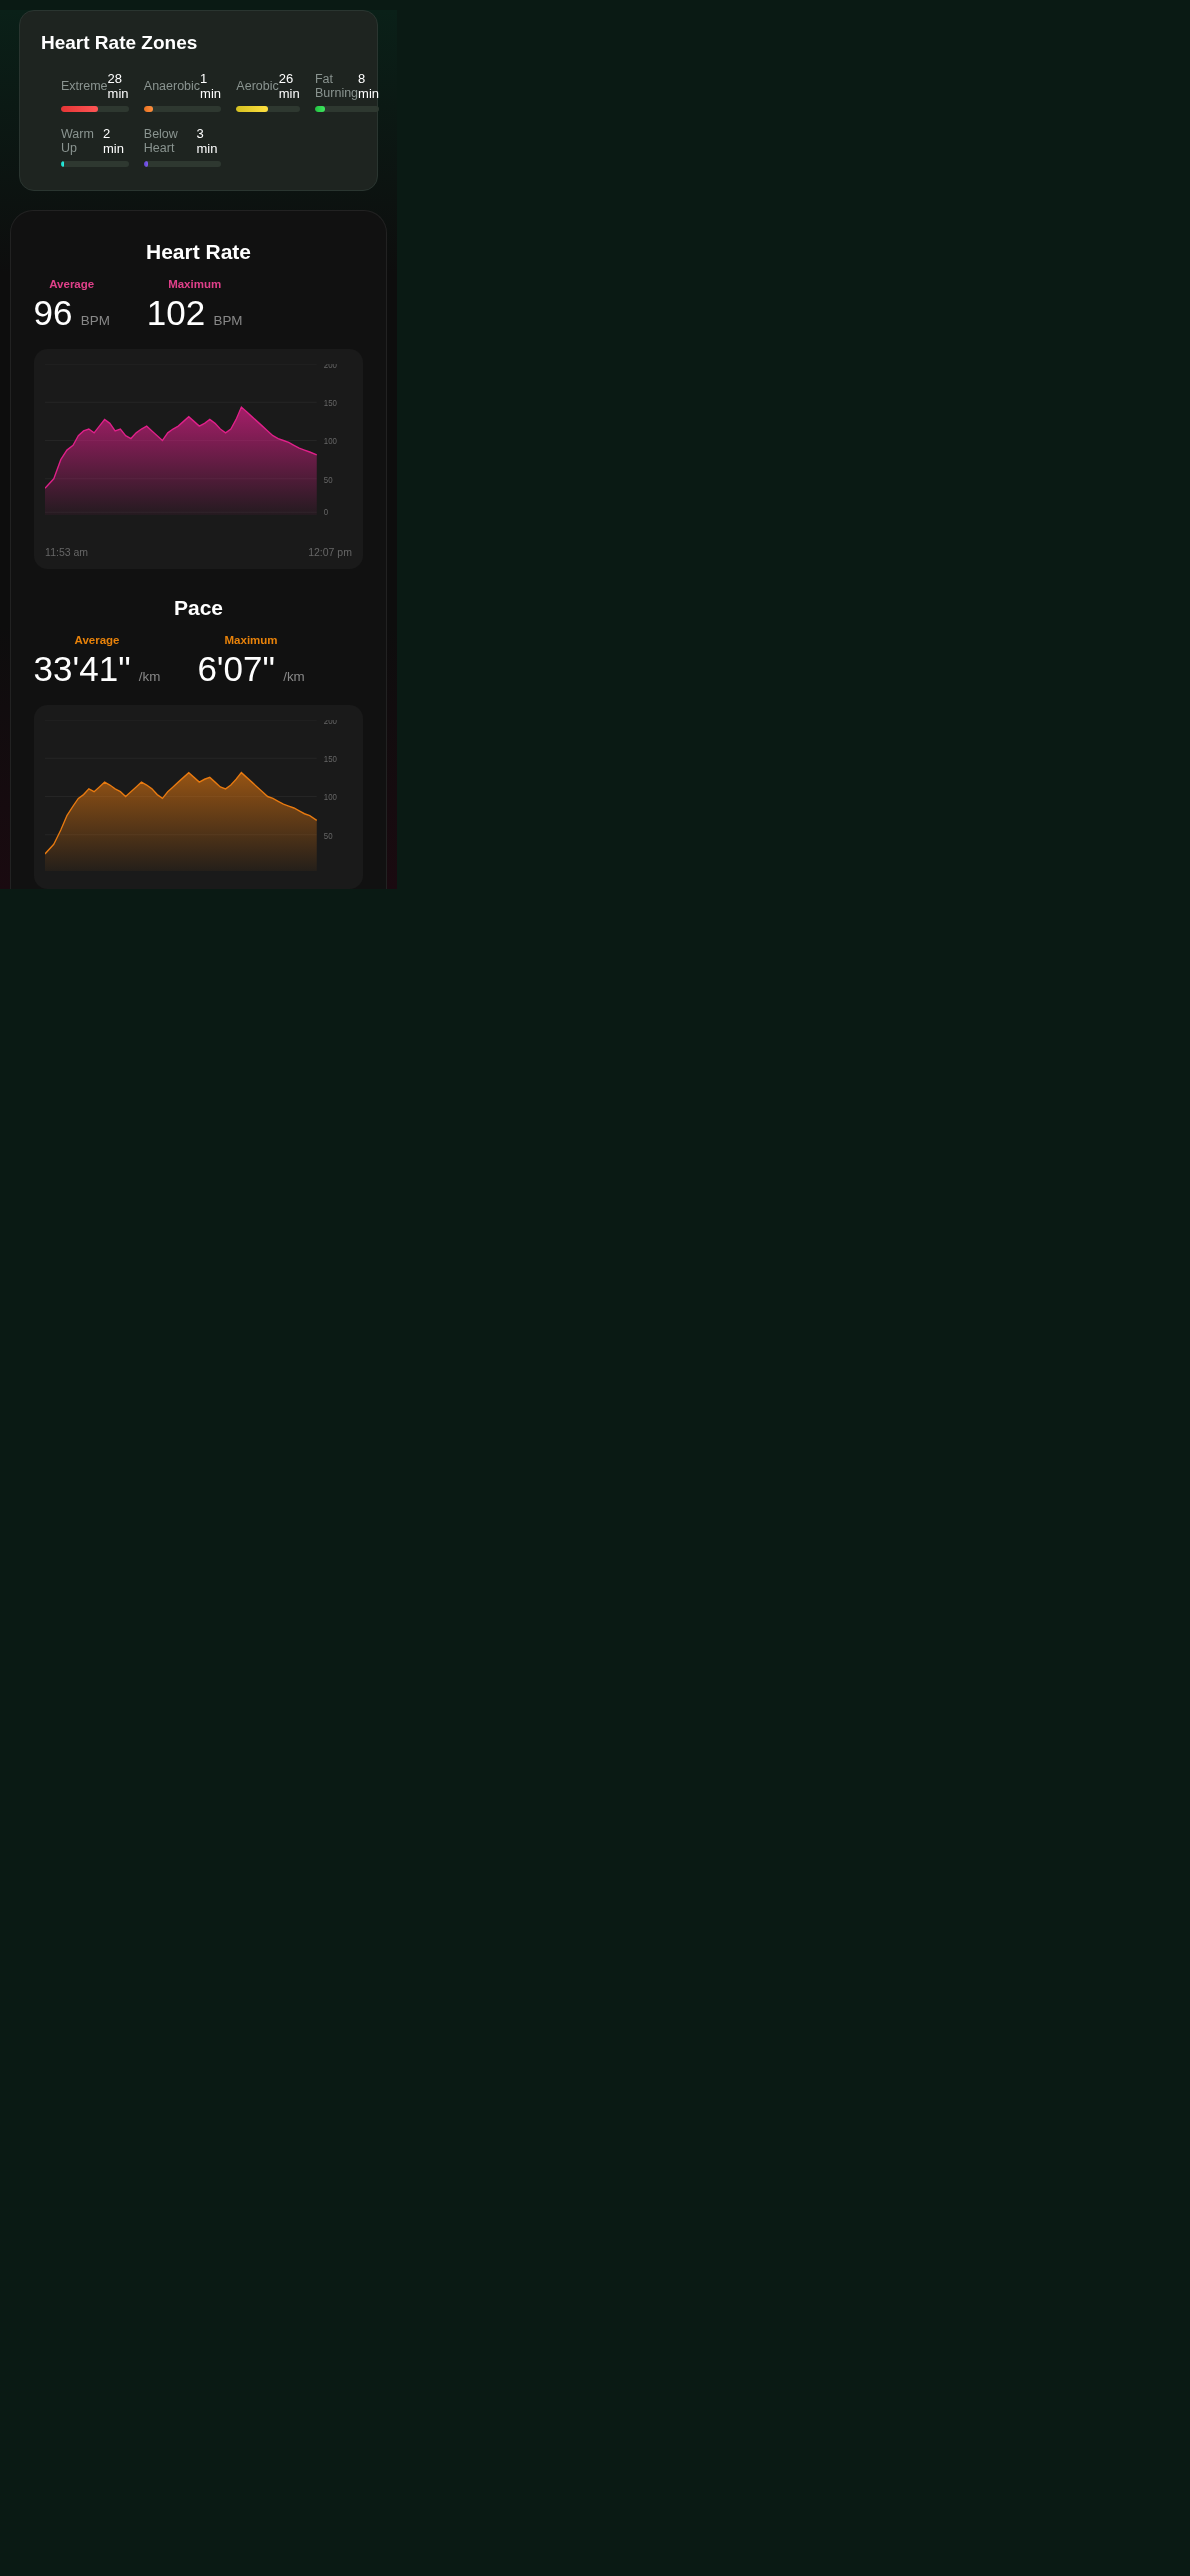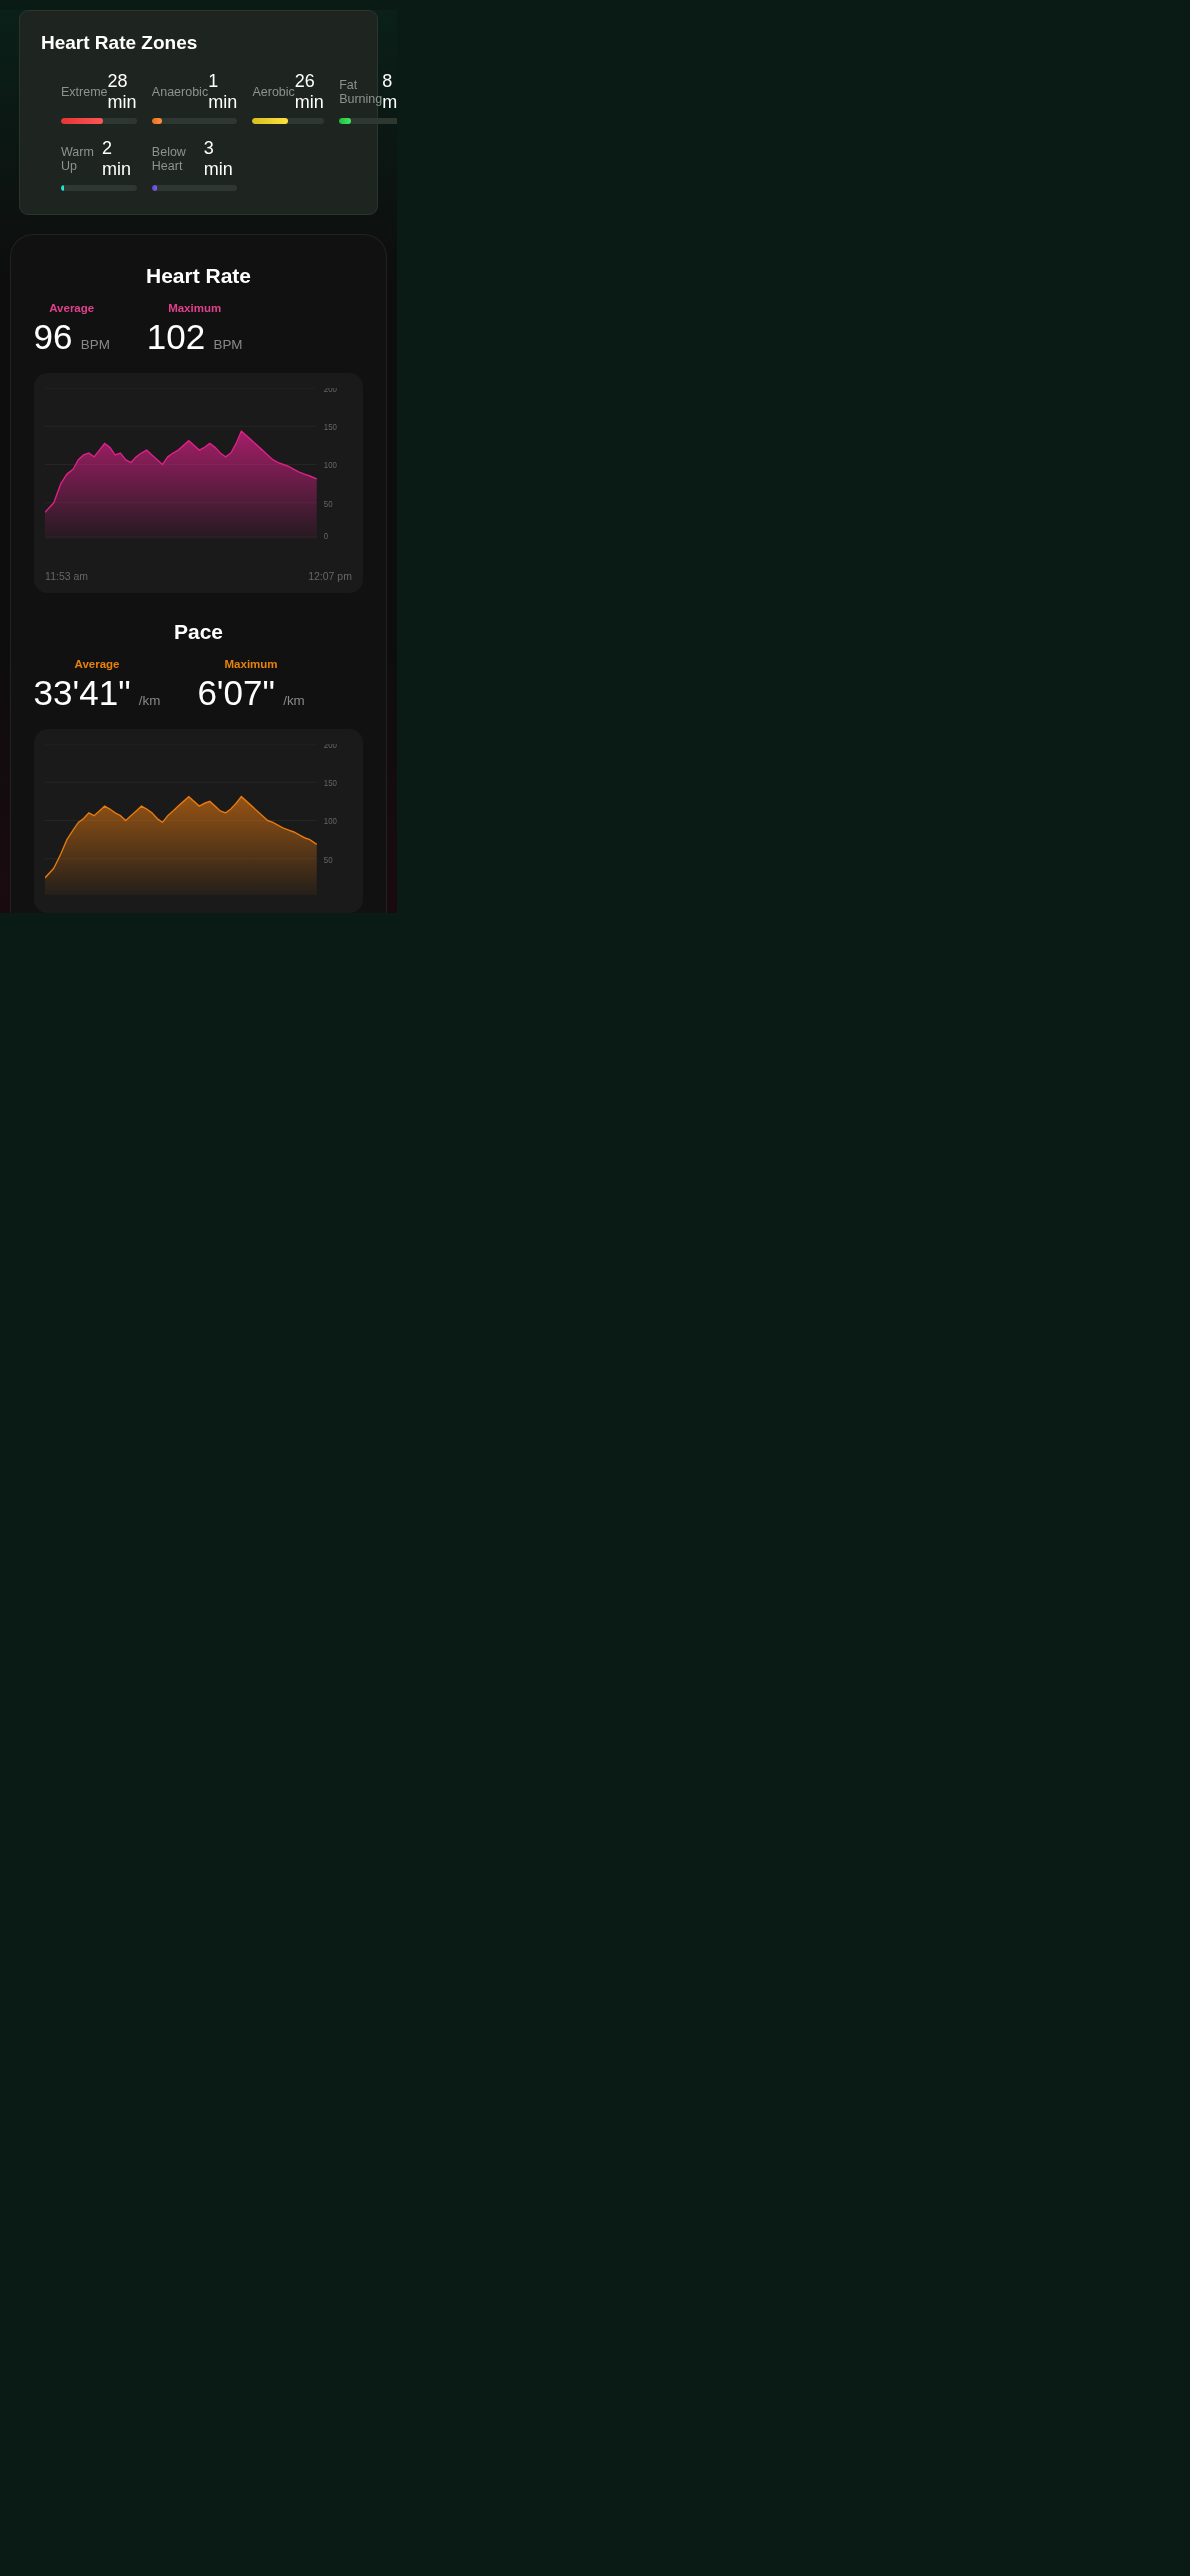--- a/index.html
+++ b/index.html
@@ -30,21 +30,21 @@
       font-weight: 700;
       line-height: 1.2;
       color: #ffffff;
       letter-spacing: -0.5px;
     }
 
     
     .zones-card {
       margin: 9.6px 19px 0;
       background: #1e2420;
-      border-radius: 9px;
+      border-radius: 15px;
       padding: 21px 21px 23px;
       border: 1px solid #2a3530;
     }
 
     .zones-title {
       font-size: 19px;
       font-weight: 700;
       color: #ffffff;
       margin-bottom: 17px;
     }
@@ -65,21 +65,21 @@
       margin-bottom: 5.8px;
     }
 
     .zone-name {
       font-size: 12.5px;
       color: #8a9490;
       font-weight: 400;
     }
 
     .zone-time {
-      font-size: 18px;
+      font-size: 13px;
       color: #ffffff;
       font-weight: 500;
     }
 
     .zone-bar-bg {
       height: 5.8px;
       background: #2e3830;
       border-radius: 2.9px;
       overflow: hidden;
     }

